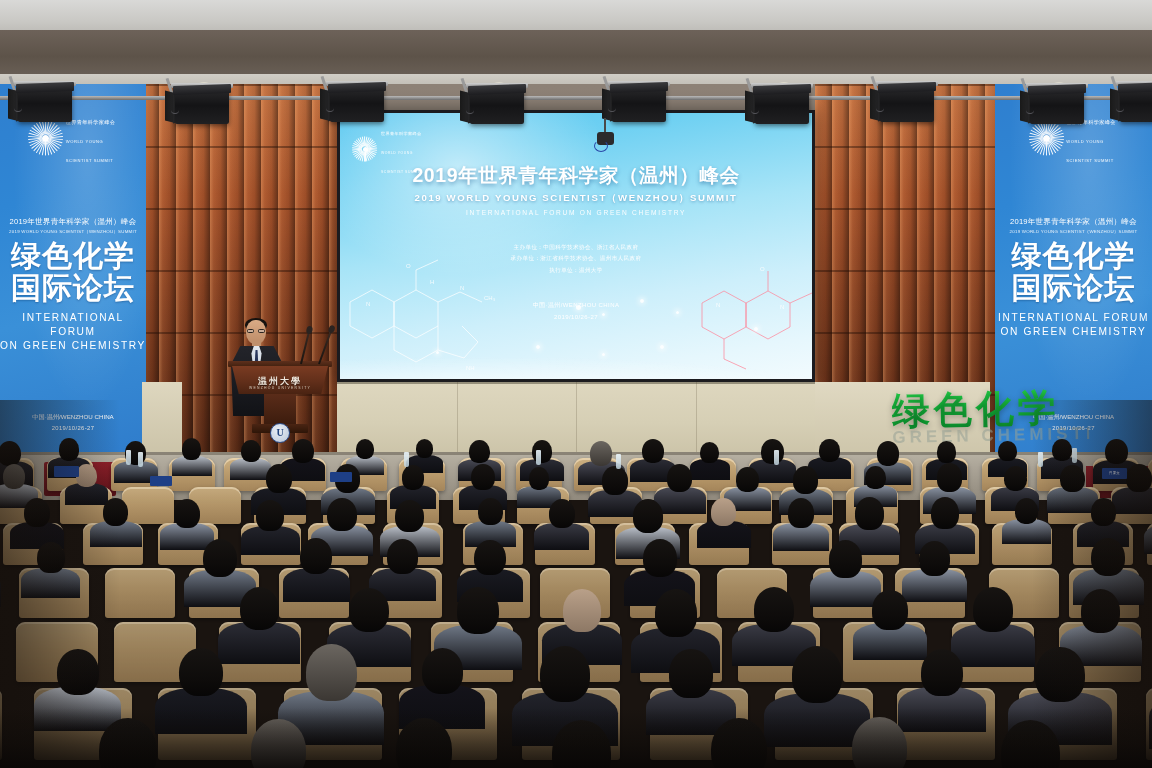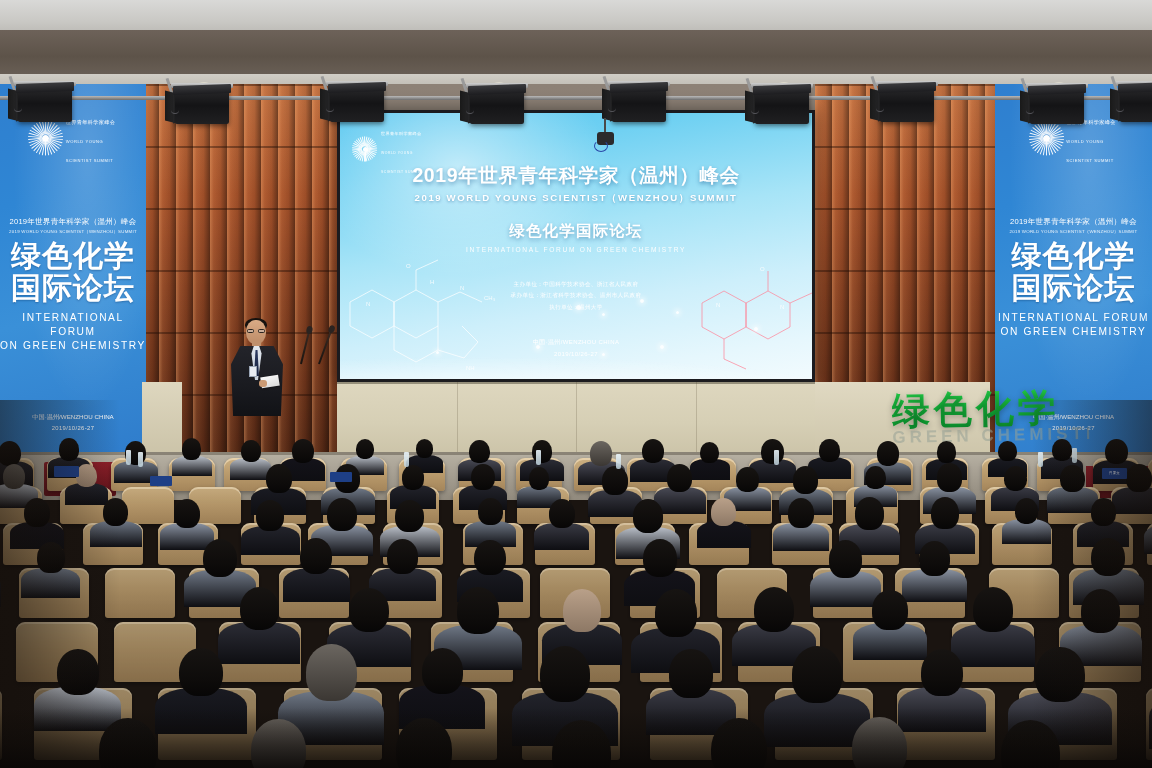--- a/index.html
+++ b/index.html
@@ -498,21 +498,20 @@
             <span class="wyss-txt">
               <span class="wyss-cn" style="font-size:4.2px;">世界青年科学家峰会</span><br>
               <span class="wyss-en" style="font-size:3.4px;">WORLD YOUNG</span><br>
               <span class="wyss-en" style="font-size:3.4px;">SCIENTIST SUMMIT</span>
             </span>
           </div>
         </div>
 
         <div class="s-t1">2019年世界青年科学家（温州）峰会</div>
         <div class="s-t2">2019 WORLD YOUNG SCIENTIST（WENZHOU）SUMMIT</div>
-        <div class="s-t3">绿色化学国际论坛</div>
         <div class="s-t4">INTERNATIONAL FORUM ON GREEN CHEMISTRY</div>
         <div class="s-org">
           <div>主办单位：中国科学技术协会、浙江省人民政府</div>
           <div>承办单位：浙江省科学技术协会、温州市人民政府</div>
           <div>执行单位：温州大学</div>
         </div>
         <div class="s-loc">
           <div>中国·温州/WENZHOU CHINA</div>
           <div>2019/10/26-27</div>
         </div>
@@ -644,20 +643,30 @@
     <div class="sp-shirt"></div>
     <div class="sp-tie"></div>
     <div class="sp-badge"></div>
     <div class="sp-paper"></div>
     <div class="sp-hand"></div>
   </div>
 
   <div class="mic" style="left:300px;top:330px;height:34px;transform:rotate(14deg);"></div>
   <div class="mic" style="left:318px;top:328px;height:36px;transform:rotate(20deg);"></div>
 
+  <div class="podium">
+    <div class="pod-top"></div>
+    <div class="pod-face">
+      <div class="pod-cn">温州大學</div>
+      <div class="pod-en">WENZHOU UNIVERSITY</div>
+    </div>
+    <div class="pod-stem"></div>
+    <div class="pod-emblem"></div>
+    <div class="pod-base"></div>
+  </div>
 
   <div class="table-l"></div>
   <div class="table-r"></div>
   <div class="placard" style="left:54px;top:466px;">
       <span></span>
     </div>
   <div class="placard" style="left:1102px;top:468px;">
       <span>曾秉文</span>
     </div>
   <div class="placard" style="left:150px;top:476px;width:22px;height:10px;"></div>

